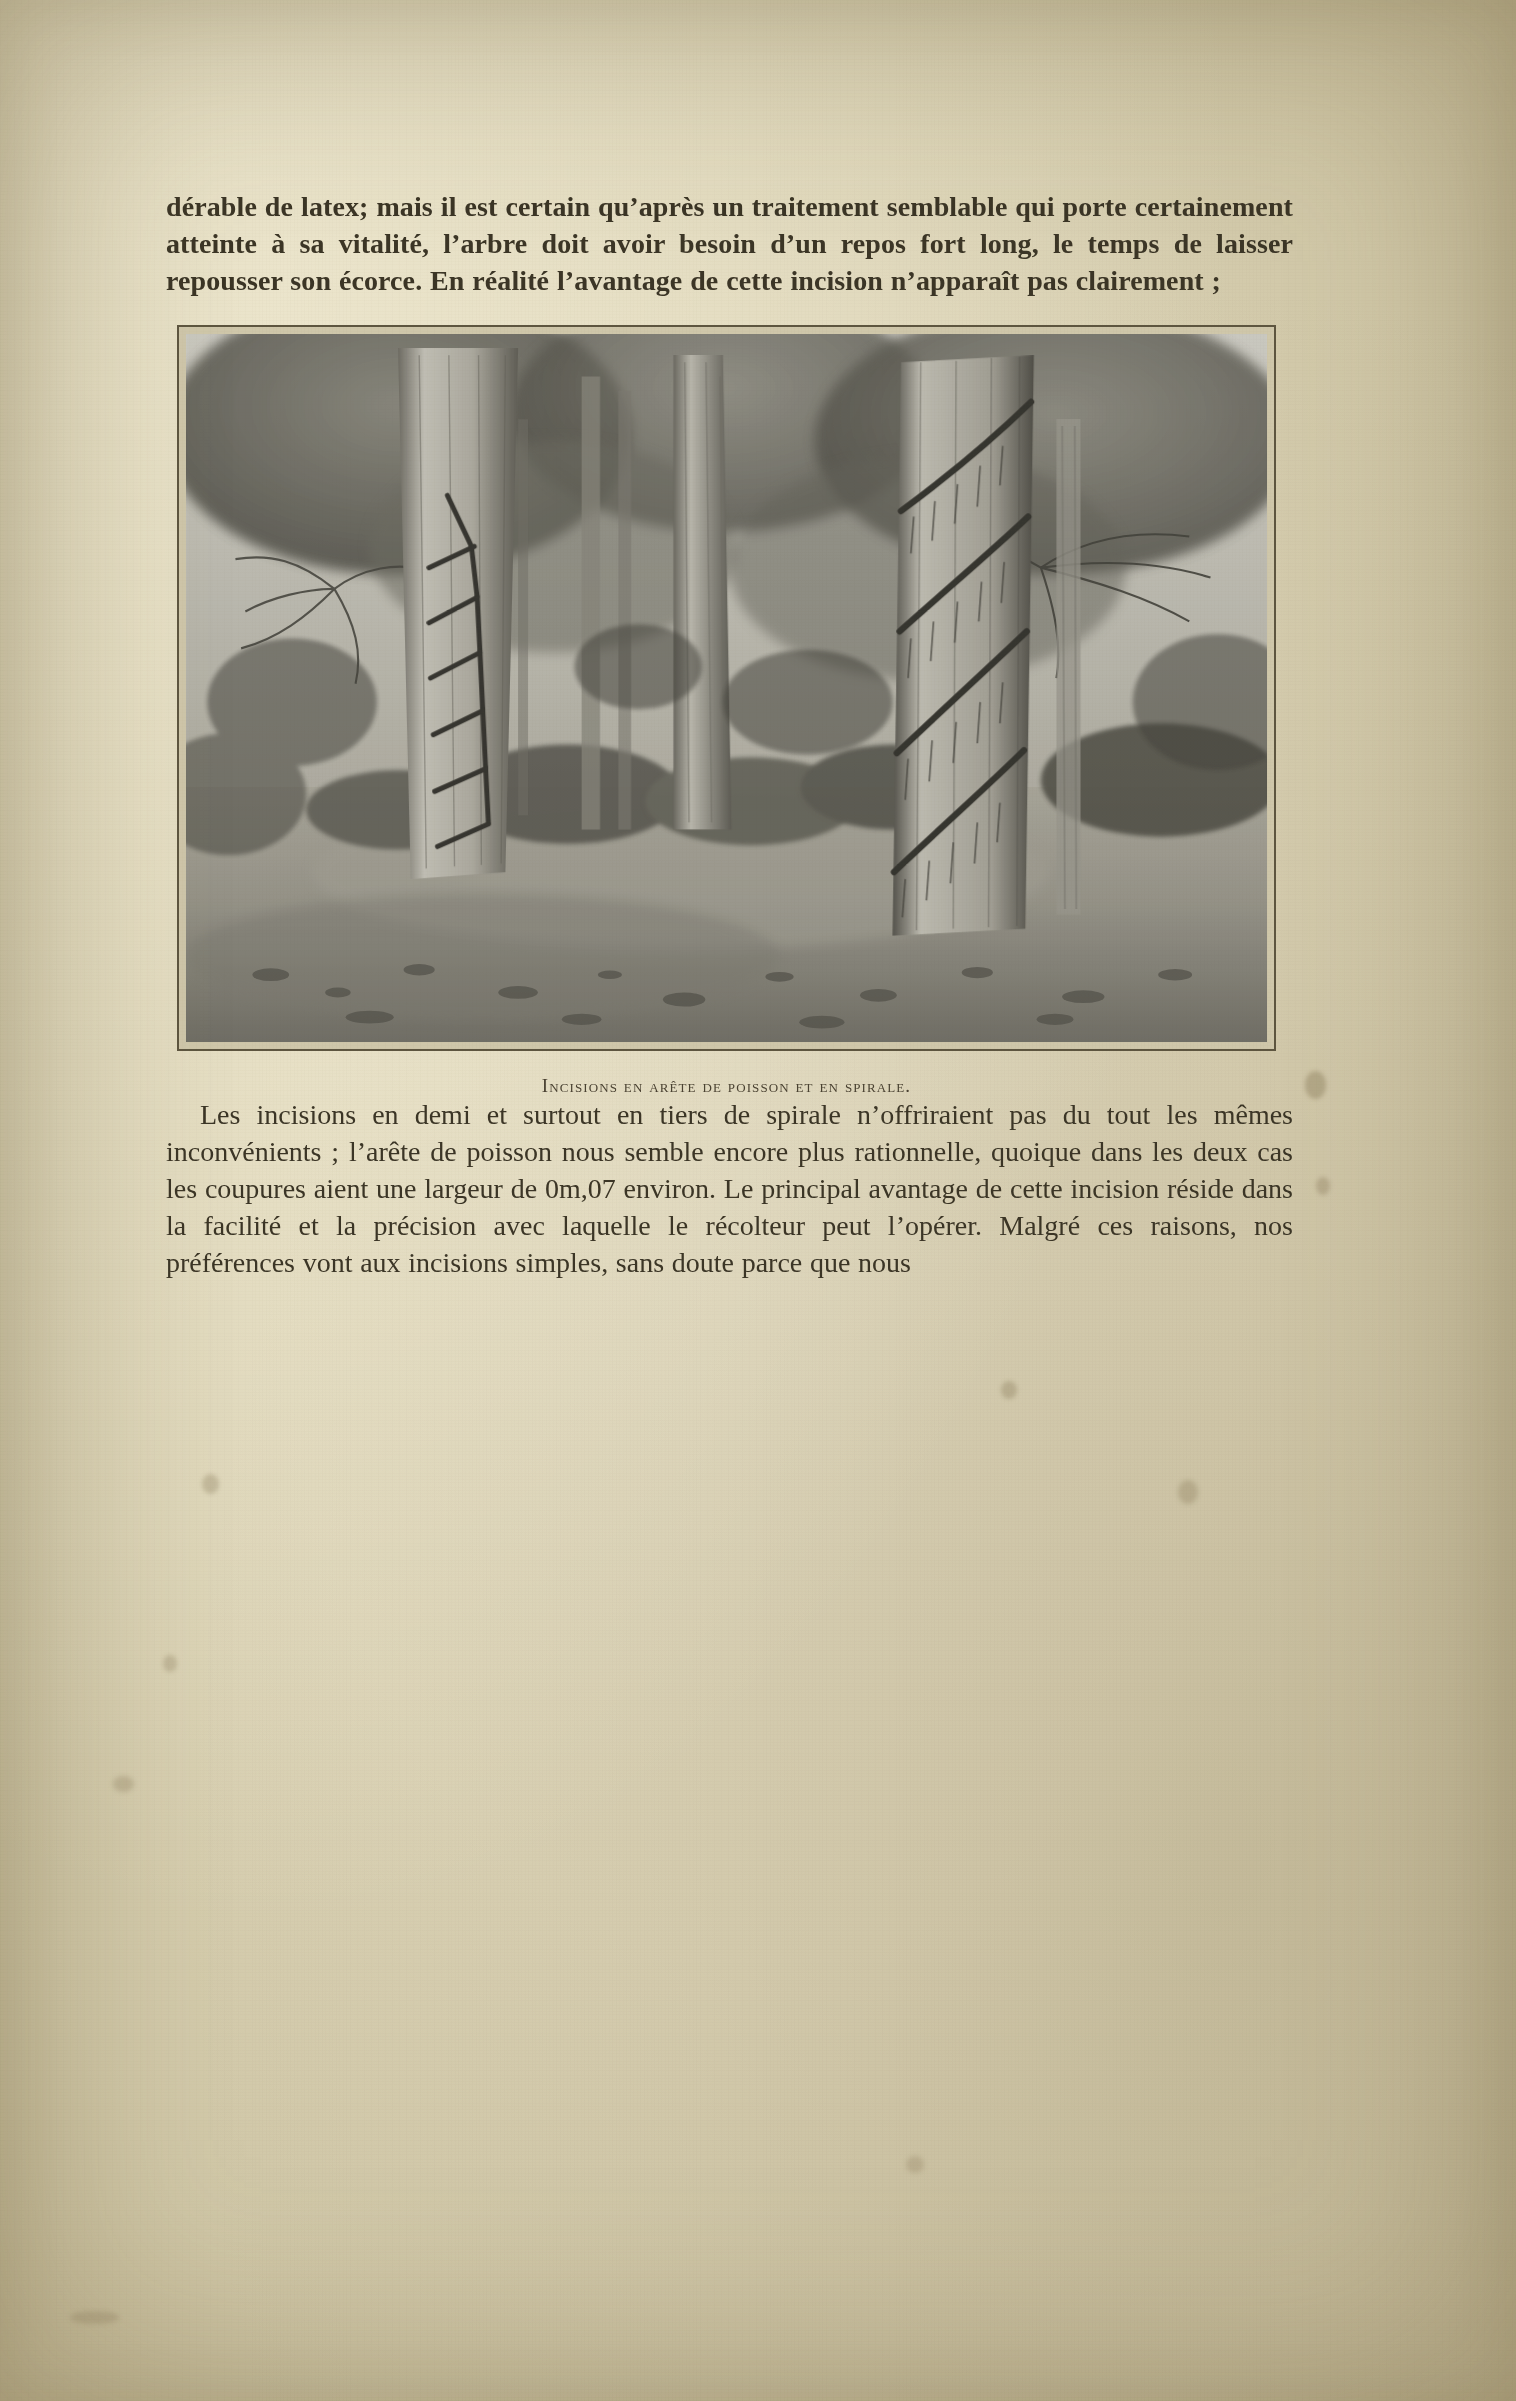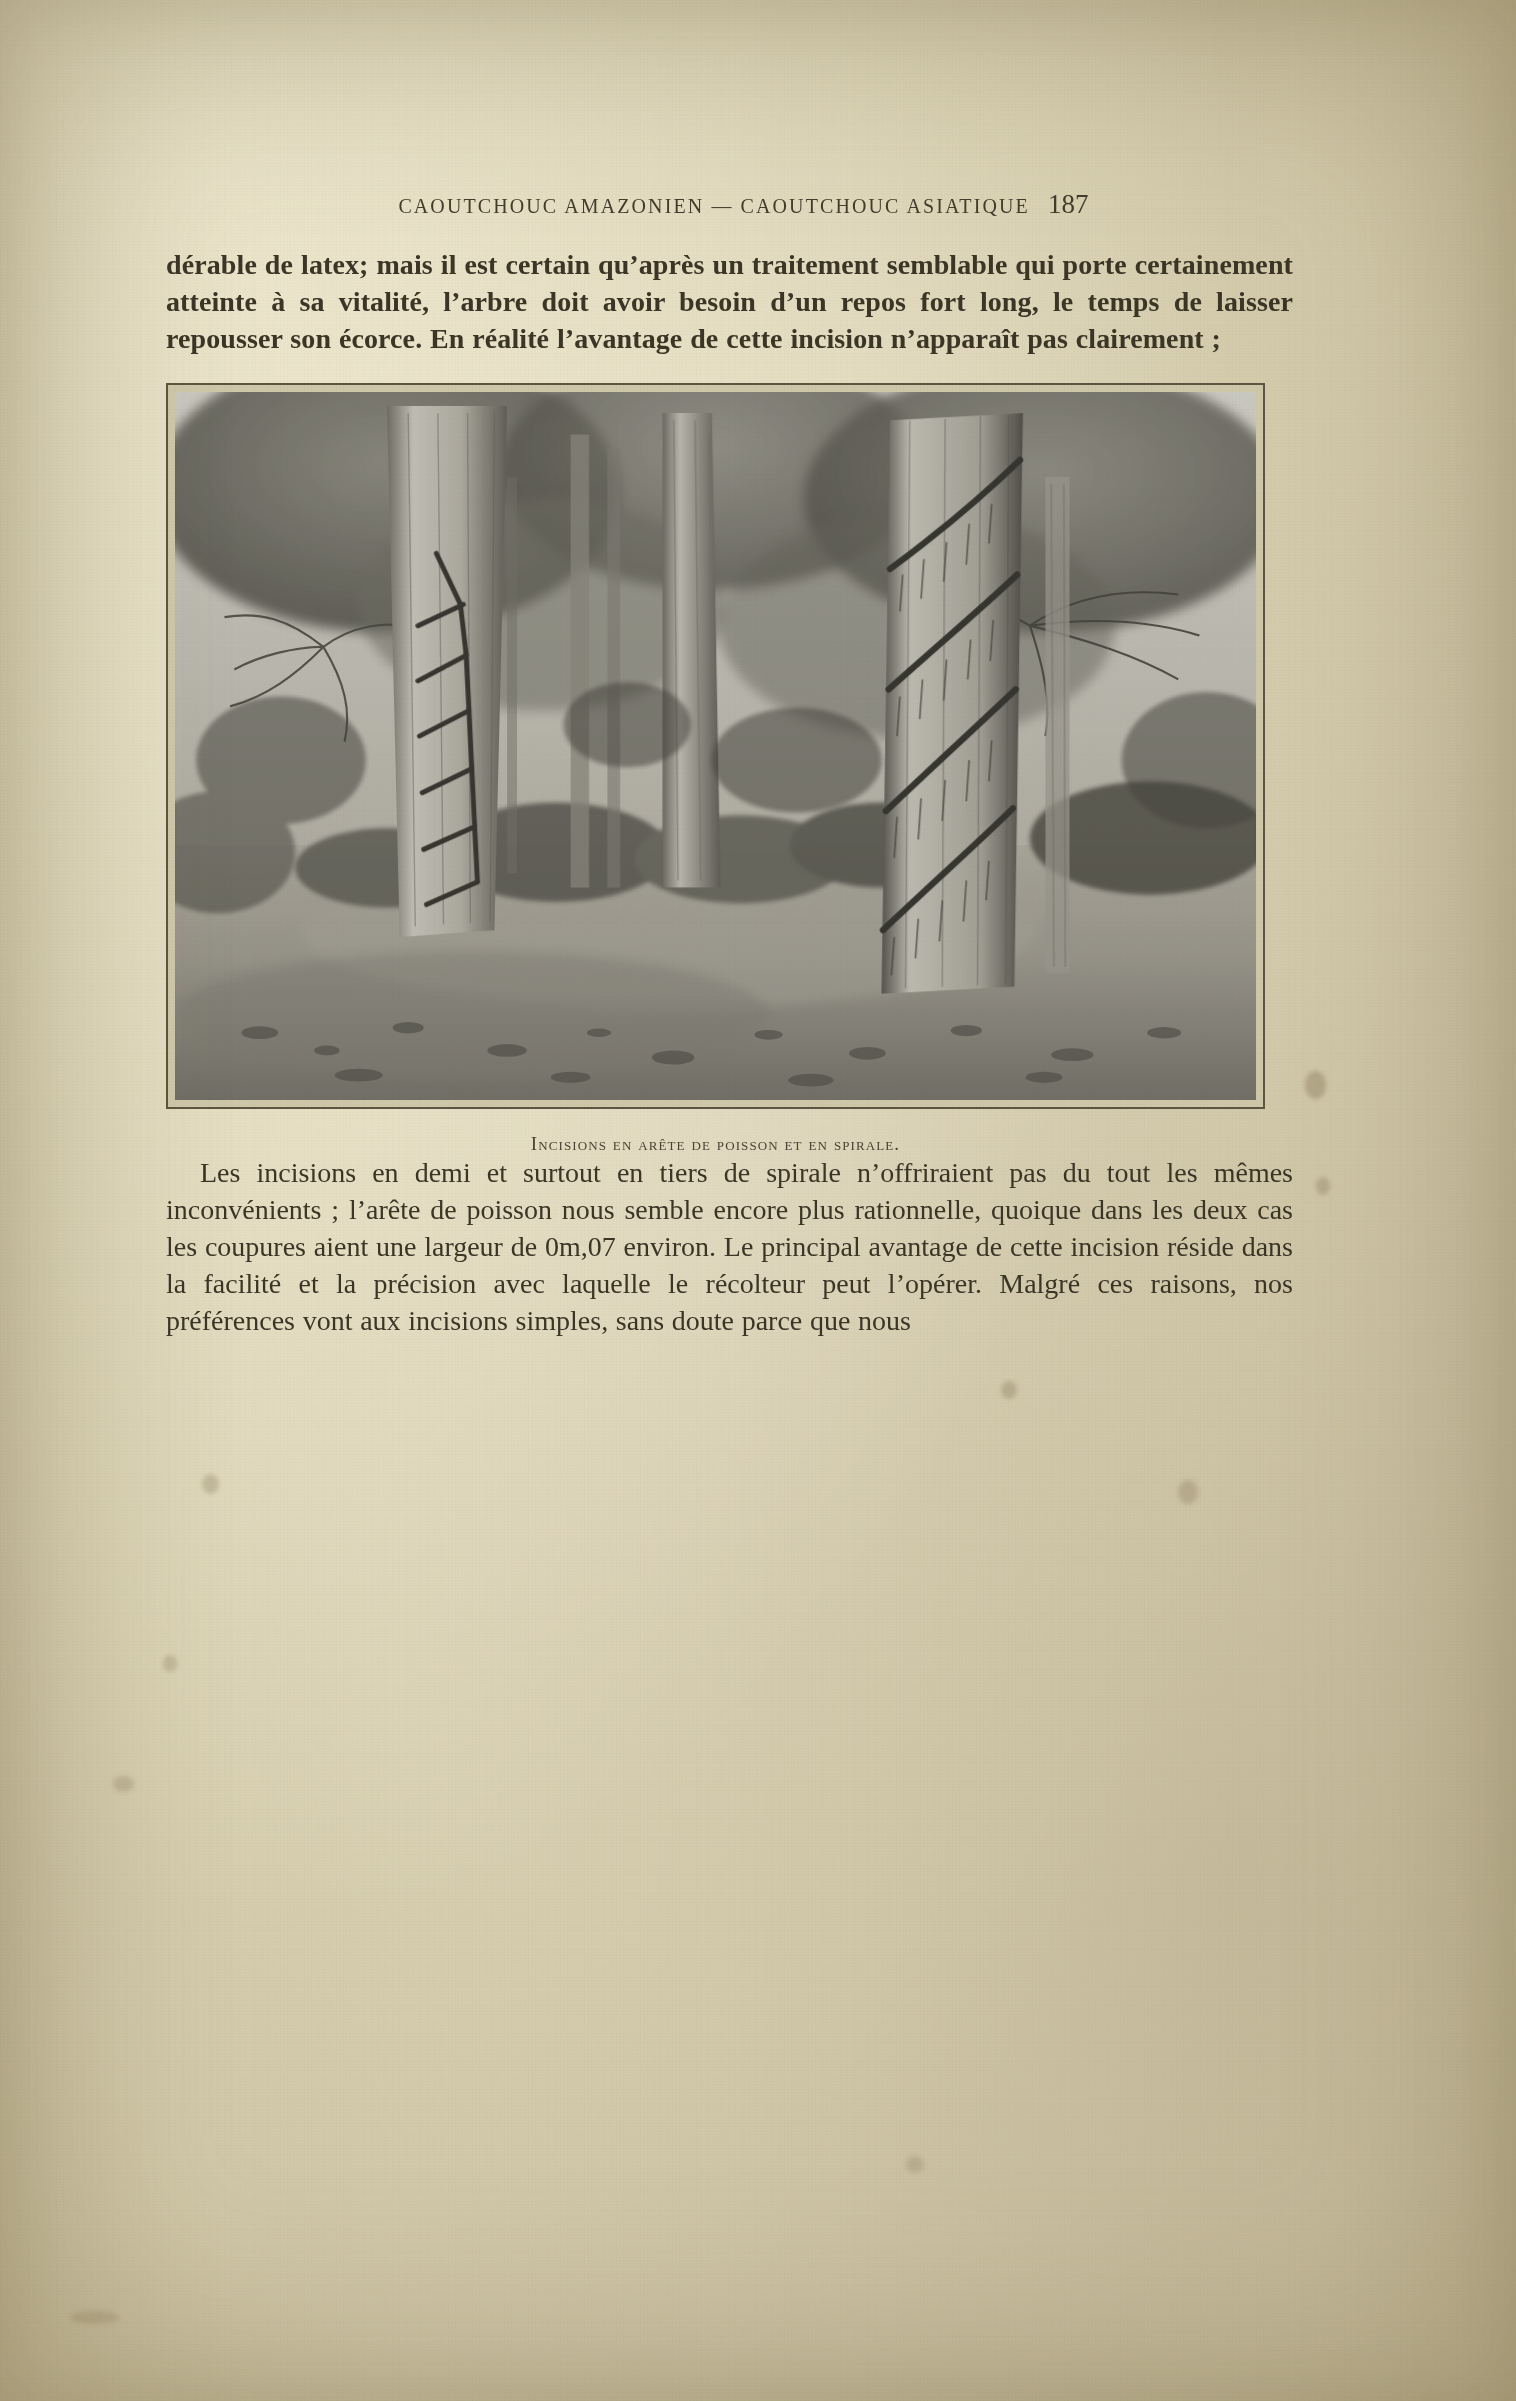--- a/index.html
+++ b/index.html
@@ -86,21 +86,21 @@
   p.body + p.body { margin-top: 12px; }
   p.indent { text-indent: 34px; }
 
   .block-top { letter-spacing: 0.1px; font-weight: bold; }
 
   
   figure {
     margin: 25px 0 0 0;
     width: 1099px;
     position: relative;
-    left: 0;
+    left: 11px;
   }
   .plate {
     position: relative;
     width: 1099px;
     height: 726px;
     border: 2.1px solid #5d553f;
     padding: 7px;
     background: #cfc7aa;
     box-sizing: border-box;
   }
@@ -136,24 +136,20 @@
   <div class="foxing" style="left:1001px; top:1381px; width:15.5px; height:18.3px; background:rgba(110,92,58,.26); filter:blur(2.1px);"></div>
   <div class="foxing" style="left:1178px; top:1480px; width:20px; height:24px; background:rgba(110,92,58,.24); filter:blur(2.8px);"></div>
   <div class="foxing" style="left:202px; top:1474px; width:17px; height:20px; background:rgba(110,92,58,.24); filter:blur(2.1px);"></div>
   <div class="foxing" style="left:163px; top:1655px; width:14px; height:17px; background:rgba(110,92,58,.22); filter:blur(2.1px);"></div>
   <div class="foxing" style="left:113px; top:1776px; width:21px; height:15.5px; background:rgba(110,92,58,.22); filter:blur(2.8px);"></div>
   <div class="foxing" style="left:906px; top:2156px; width:18.3px; height:17px; background:rgba(110,92,58,.20); filter:blur(2.8px);"></div>
   <div class="foxing" style="left:70px; top:2311px; width:49px; height:12.7px; background:rgba(110,92,58,.20); filter:blur(2.8px);"></div>
 
   <div class="content">
 
-    <div class="running-head">
-      <span class="rh-text">CAOUTCHOUC AMAZONIEN — CAOUTCHOUC ASIATIQUE</span>
-      <span class="rh-page">187</span>
-    </div>
 
     <p class="body block-top">dérable de latex; mais il est certain qu’après un traitement semblable qui porte certainement atteinte à sa vitalité, l’arbre doit avoir besoin d’un repos fort long, le temps de laisser repousser son écorce. En réalité l’avantage de cette incision n’apparaît pas clairement ;</p>
 
     <figure>
       <div class="plate">
         <div class="plate-inner">
           <svg viewBox="0 0 1530 1000" width="100%" height="100%" preserveAspectRatio="none">
             <defs>
               <linearGradient id="sky" x1="0" y1="0" x2="0" y2="1">
                 <stop offset="0%" stop-color="#d8d4c0"></stop>

